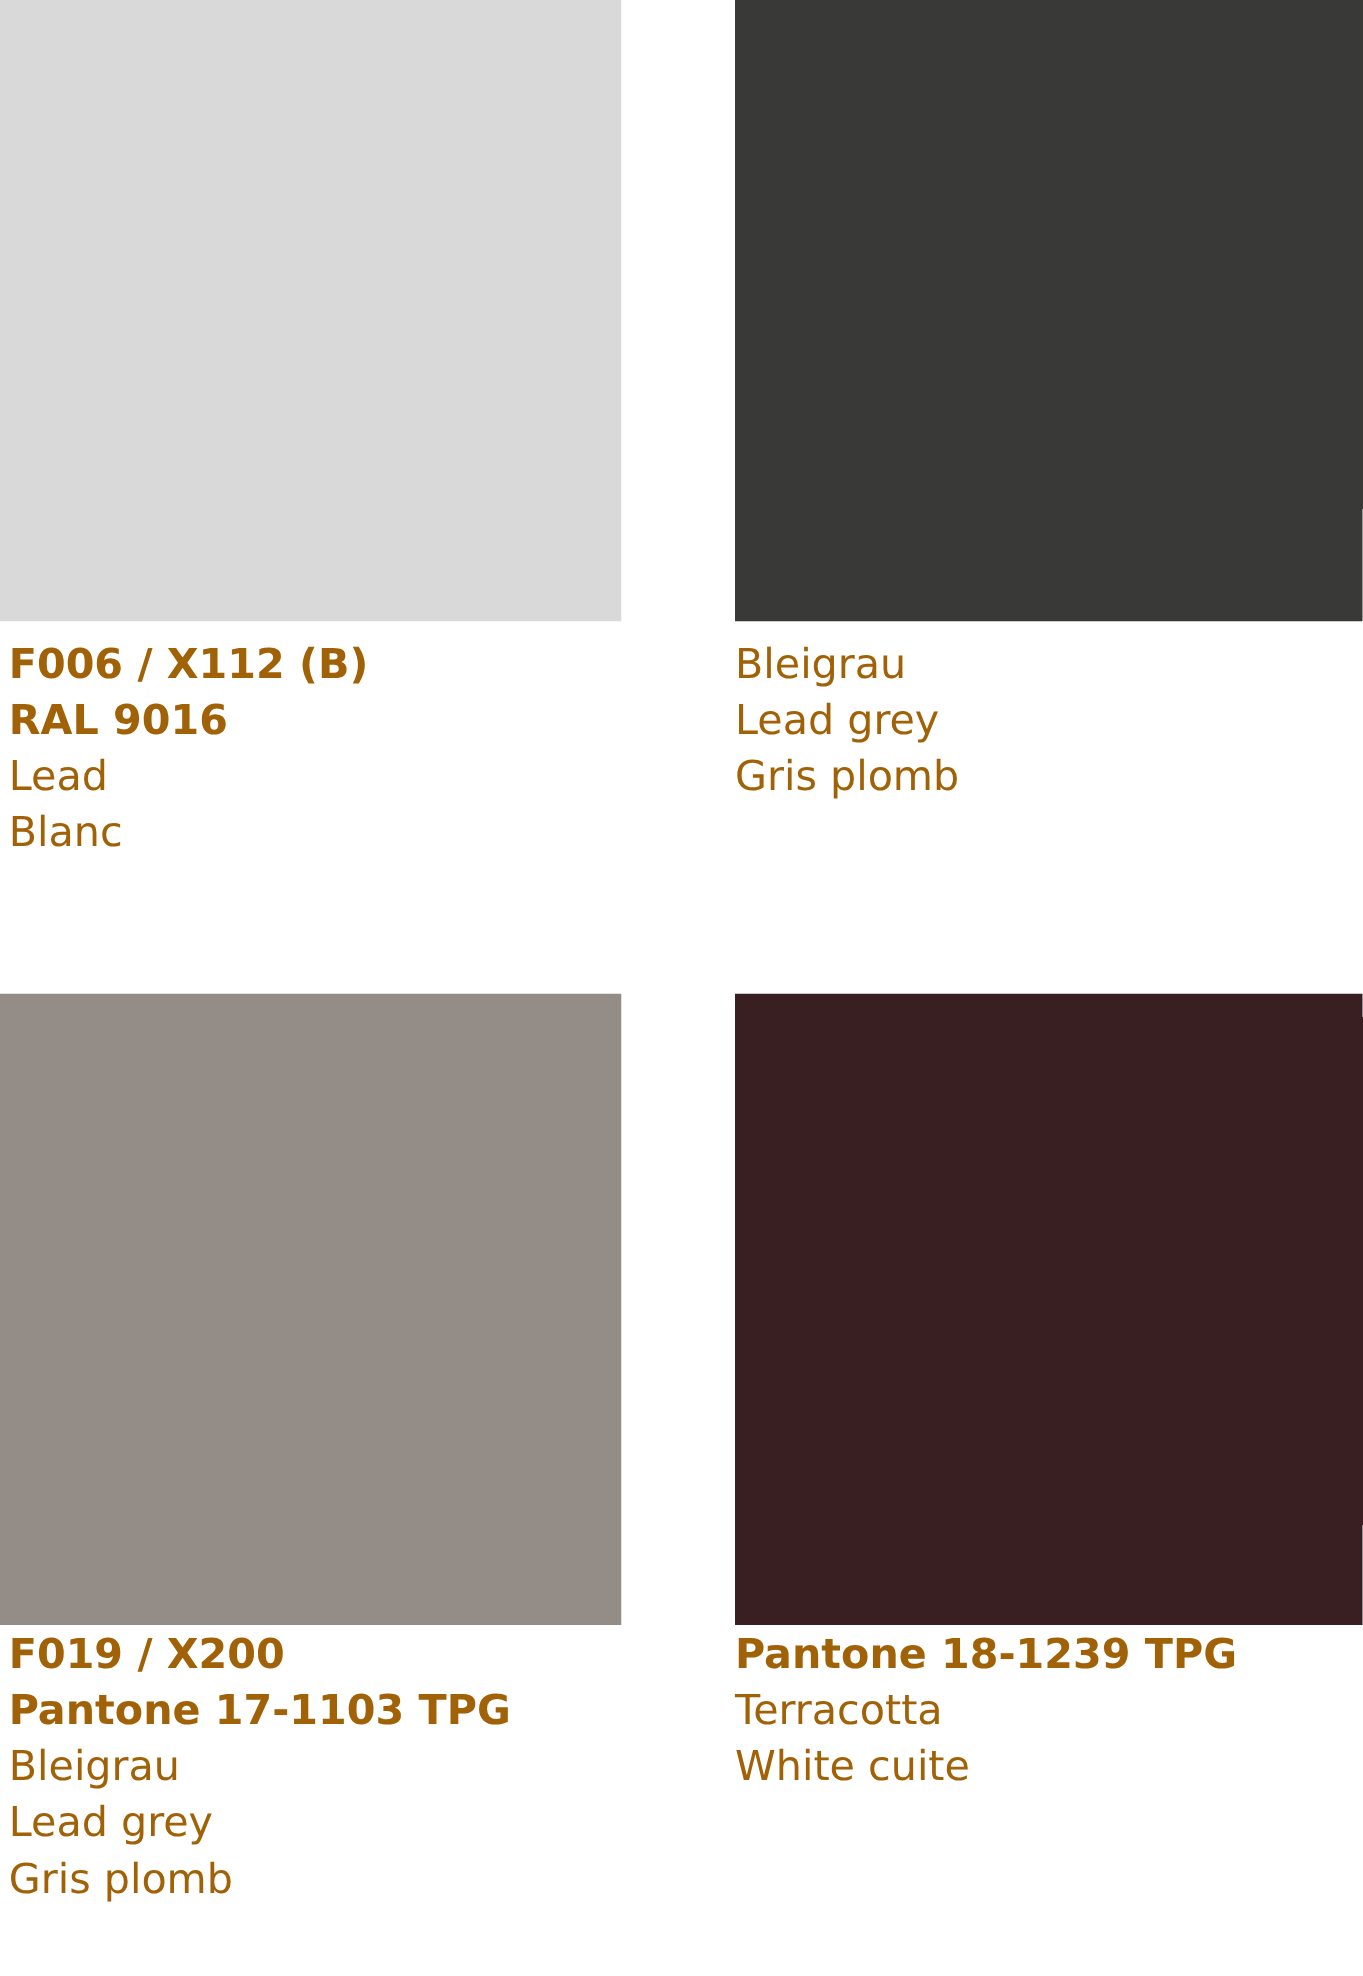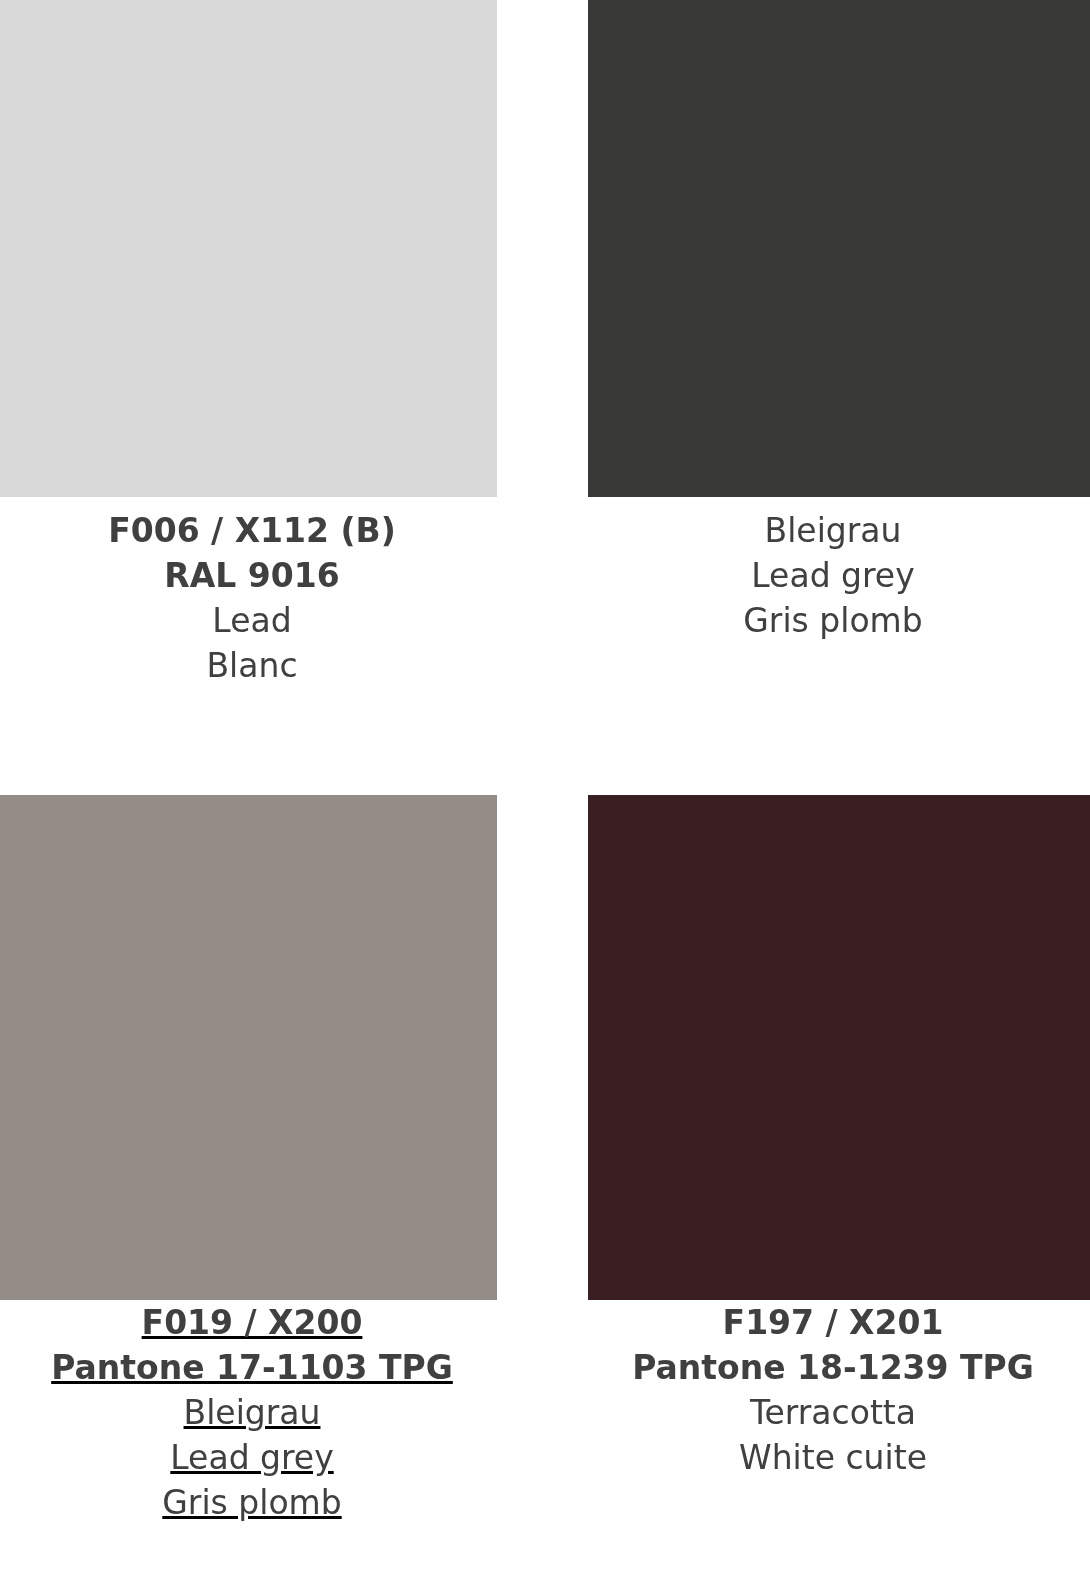--- a/index.html
+++ b/index.html
@@ -37,31 +37,30 @@
   .cell-r2c1 { left: 0px;   top: 795px; width: 497px; height: 505px; }
   .cell-r2c2 { left: 588px; top: 795px; width: 502px; height: 505px; }
 
   
   .caption {
     position: absolute;
     width: 490px;
   }
   .cap-r1c1 { left: 7px;   top: 508px; }
   .cap-r1c2 { left: 588px; top: 508px; }
-  .cap-r2c1 { left: 7px;   top: 1300px; text-decoration: underline; }
+  .cap-r2c1 { left: 7px;   top: 1300px; }
   .cap-r2c2 { left: 588px; top: 1300px; }
 
   .cap-line {
     display: block;
     font-size: 33px;
     line-height: 45px;
     letter-spacing: 0px;
     white-space: nowrap;
-    color: #404040;
-    text-align: center;
+    color: #a16207;
   }
   .cap-line.bold {
     font-weight: bold;
   }
   .cap-line.regular {
     font-weight: normal;
   }
 </style>
 </head>
 <body>
@@ -99,19 +98,18 @@
 
   <div class="caption cap-r2c1">
     <span class="cap-line bold">F019 / X200</span>
     <span class="cap-line bold">Pantone 17-1103 TPG</span>
     <span class="cap-line regular">Bleigrau</span>
     <span class="cap-line regular">Lead grey</span>
     <span class="cap-line regular">Gris plomb</span>
   </div>
 
   <div class="caption cap-r2c2">
-    <span class="cap-line bold">F197 / X201</span>
     <span class="cap-line bold">Pantone 18-1239 TPG</span>
     <span class="cap-line regular">Terracotta</span>
     <span class="cap-line regular">White cuite</span>
   </div>
 
 </div>
 
 </body></html>

